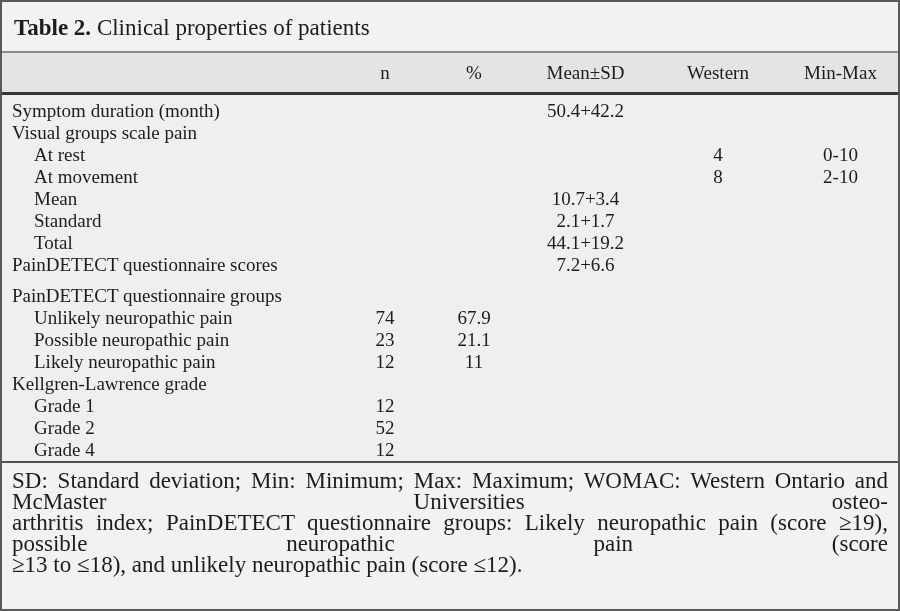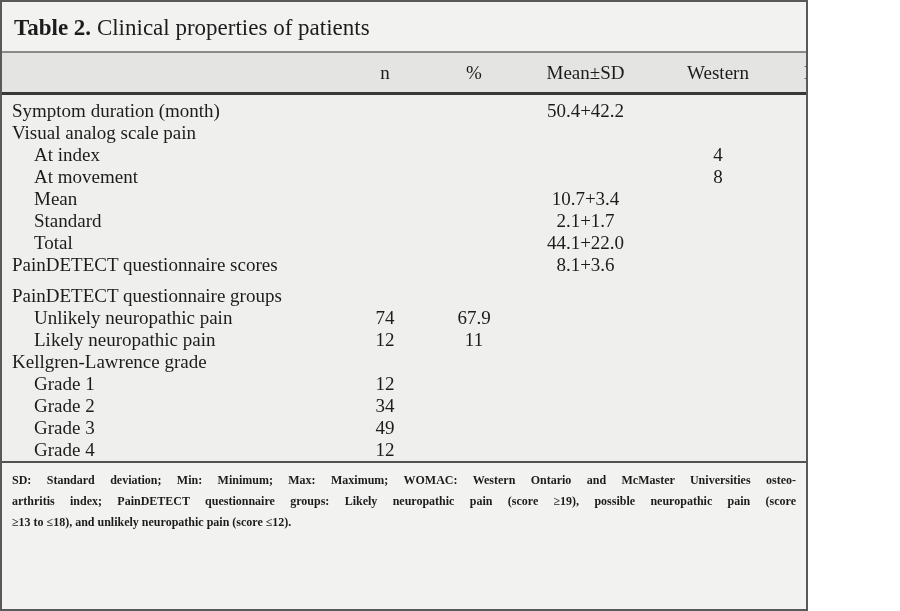--- a/index.html
+++ b/index.html
@@ -1,18 +1,18 @@
 <!DOCTYPE html>
 <html style="--text: #1c1c1c; --page_bg: #f2f2f1; --header_bg: #e4e4e3; --body_bg: #efefee; --outer_border: #59595a; --rule_light: #8a8a8a; --rule_dark: #373737; --rule_mid: #525252;"><head>
 <meta charset="utf-8">
 <style>
   html, body { margin: 0; padding: 0; background: #ffffff; }
 
   .page {
-    width: 808px; height: 611px;
+    width: 900px; height: 611px;
     box-sizing: border-box;
     border: 2px solid var(--outer_border, #59595a);
     background: var(--page_bg, #f2f2f1);
     font-family: "Liberation Serif", "DejaVu Serif", serif;
     color: var(--text, #1c1c1c);
     overflow: hidden;
     position: relative;
   }
 
   .title-bar {
@@ -55,23 +55,22 @@
   tbody tr:last-child td { padding-bottom: 0; }
   tbody tr.gap-before td { padding-top: 9px; }
 
   td.label-cell { text-align: left; padding-left: 10px; }
   td.label-cell.indent { padding-left: 32px; }
   td.num-cell { text-align: center; }
 
   .footnote {
     border-top: 2px solid var(--rule_mid, #525252);
     padding: 7px 10px 0 10px;
-    font-size: 12px;
+    font-size: 23px;
     line-height: 21px;
-    font-weight: bold;
   }
   .footnote-line {
     text-align: justify;
     text-align-last: justify;
   }
   .footnote-line:last-child { text-align-last: left; }
 </style>
 </head>
 <body>
 
@@ -104,29 +103,29 @@
     <tbody>
         <tr>
           <td class="label-cell">Symptom duration (month)</td>
           <td class="num-cell"></td>
           <td class="num-cell"></td>
           <td class="num-cell">50.4+42.2</td>
           <td class="num-cell"></td>
           <td class="num-cell"></td>
         </tr>
         <tr>
-          <td class="label-cell">Visual analog scale pain</td>
-          <td class="num-cell"></td>
-          <td class="num-cell"></td>
-          <td class="num-cell"></td>
-          <td class="num-cell"></td>
-          <td class="num-cell"></td>
-        </tr>
-        <tr>
-          <td class="label-cell indent">At index</td>
+          <td class="label-cell">Visual groups scale pain</td>
+          <td class="num-cell"></td>
+          <td class="num-cell"></td>
+          <td class="num-cell"></td>
+          <td class="num-cell"></td>
+          <td class="num-cell"></td>
+        </tr>
+        <tr>
+          <td class="label-cell indent">At rest</td>
           <td class="num-cell"></td>
           <td class="num-cell"></td>
           <td class="num-cell"></td>
           <td class="num-cell">4</td>
           <td class="num-cell">0-10</td>
         </tr>
         <tr>
           <td class="label-cell indent">At movement</td>
           <td class="num-cell"></td>
           <td class="num-cell"></td>
@@ -147,49 +146,57 @@
           <td class="num-cell"></td>
           <td class="num-cell"></td>
           <td class="num-cell">2.1+1.7</td>
           <td class="num-cell"></td>
           <td class="num-cell"></td>
         </tr>
         <tr>
           <td class="label-cell indent">Total</td>
           <td class="num-cell"></td>
           <td class="num-cell"></td>
-          <td class="num-cell">44.1+22.0</td>
+          <td class="num-cell">44.1+19.2</td>
           <td class="num-cell"></td>
           <td class="num-cell"></td>
         </tr>
         <tr>
           <td class="label-cell">PainDETECT questionnaire scores</td>
           <td class="num-cell"></td>
           <td class="num-cell"></td>
-          <td class="num-cell">8.1+3.6</td>
+          <td class="num-cell">7.2+6.6</td>
           <td class="num-cell"></td>
           <td class="num-cell"></td>
         </tr>
         <tr class="gap-before">
           <td class="label-cell">PainDETECT questionnaire groups</td>
           <td class="num-cell"></td>
           <td class="num-cell"></td>
           <td class="num-cell"></td>
           <td class="num-cell"></td>
           <td class="num-cell"></td>
         </tr>
         <tr>
           <td class="label-cell indent">Unlikely neuropathic pain</td>
           <td class="num-cell">74</td>
           <td class="num-cell">67.9</td>
           <td class="num-cell"></td>
           <td class="num-cell"></td>
           <td class="num-cell"></td>
         </tr>
         <tr>
+          <td class="label-cell indent">Possible neuropathic pain</td>
+          <td class="num-cell">23</td>
+          <td class="num-cell">21.1</td>
+          <td class="num-cell"></td>
+          <td class="num-cell"></td>
+          <td class="num-cell"></td>
+        </tr>
+        <tr>
           <td class="label-cell indent">Likely neuropathic pain</td>
           <td class="num-cell">12</td>
           <td class="num-cell">11</td>
           <td class="num-cell"></td>
           <td class="num-cell"></td>
           <td class="num-cell"></td>
         </tr>
         <tr>
           <td class="label-cell">Kellgren-Lawrence grade</td>
           <td class="num-cell"></td>
@@ -201,29 +208,21 @@
         <tr>
           <td class="label-cell indent">Grade 1</td>
           <td class="num-cell">12</td>
           <td class="num-cell"></td>
           <td class="num-cell"></td>
           <td class="num-cell"></td>
           <td class="num-cell"></td>
         </tr>
         <tr>
           <td class="label-cell indent">Grade 2</td>
-          <td class="num-cell">34</td>
-          <td class="num-cell"></td>
-          <td class="num-cell"></td>
-          <td class="num-cell"></td>
-          <td class="num-cell"></td>
-        </tr>
-        <tr>
-          <td class="label-cell indent">Grade 3</td>
-          <td class="num-cell">49</td>
+          <td class="num-cell">52</td>
           <td class="num-cell"></td>
           <td class="num-cell"></td>
           <td class="num-cell"></td>
           <td class="num-cell"></td>
         </tr>
         <tr>
           <td class="label-cell indent">Grade 4</td>
           <td class="num-cell">12</td>
           <td class="num-cell"></td>
           <td class="num-cell"></td>

